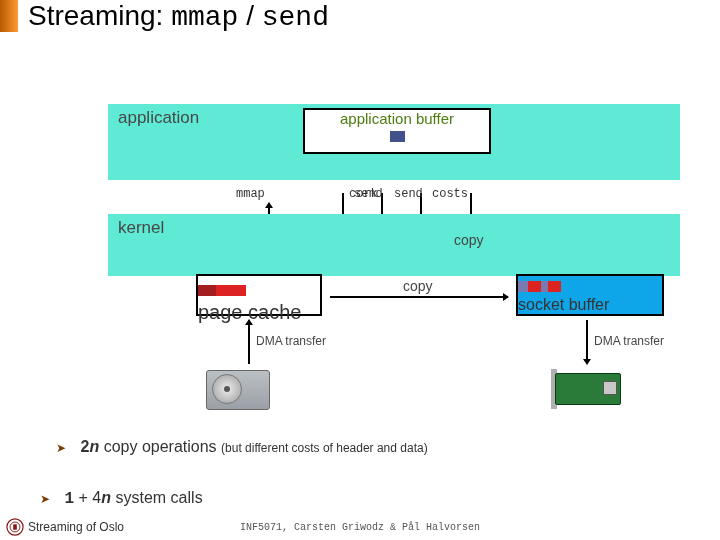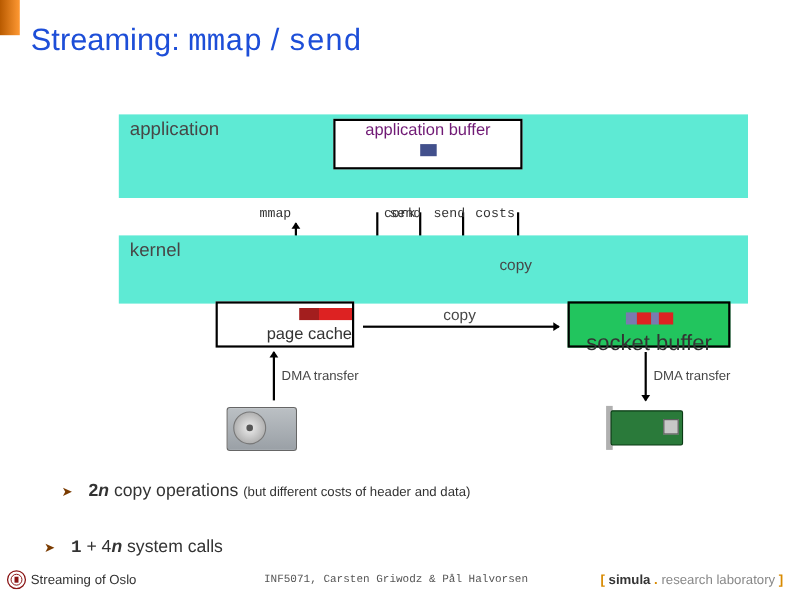--- a/index.html
+++ b/index.html
@@ -1,44 +1,44 @@
 <!DOCTYPE html>
 <html><head>
 <meta charset="utf-8">
 <style>
   * { box-sizing: border-box; margin: 0; padding: 0; }
   body { width: 720px; height: 540px; font-family: Arial, sans-serif; position: relative; background: #fff; }
   
   .vbar { position: absolute; left: 0; top: 0; width: 18px; height: 32px; background: linear-gradient(to right, #b85a00 0%, #ff9933 100%); }
-  .title { position: absolute; left: 28px; top: 0; font-size: 28px; color: #1d4ed8; margin-top: 20px; }
+  .title { position: absolute; left: 28px; top: 0; font-size: 28px; color: #000000; }
   .title .mono { font-family: "Courier New", monospace; }
   
   .app-layer, .kernel-layer { position: absolute; left: 108px; right: 40px; background: #5eead4; }
   .app-layer { top: 104px; height: 76px; }
   .kernel-layer { top: 214px; height: 62px; }
   
   .layer-label { position: absolute; font-size: 17px; color: #474747; left: 10px; top: 4px; }
   
-  .app-buffer { position: absolute; top: 108px; left: 303px; width: 172px; height: 46px; background: #fff; border: 2px solid #000; text-align: center; font-size: 15px; color: #701a75; }
+  .app-buffer { position: absolute; top: 108px; left: 303px; width: 188px; height: 46px; background: #fff; border: 2px solid #000; text-align: center; font-size: 15px; color: #4d7c0f; }
   .app-buffer .sq { display: inline-block; width: 15px; height: 11px; background: #42508c; margin-top: 4px; }
   
   .arrow { position: absolute; width: 2px; background: #000; }
   .arrow::after { content: ''; position: absolute; left: -3px; bottom: -1px; border-left: 4px solid transparent; border-right: 4px solid transparent; border-top: 6px solid #000; }
   .arrow.up::after { top: -1px; bottom: auto; border-top: none; border-bottom: 6px solid #000; }
   .arrow.right { height: 2px; }
   .arrow.right::after { left: auto; right: -1px; top: -3px; bottom: auto; border-top: 4px solid transparent; border-bottom: 4px solid transparent; border-left: 6px solid #000; border-right: none; }
   
   .call-lbl { position: absolute; font-family: "Courier New", monospace; font-size: 12px; color: #333; }
   
-  .page-cache { position: absolute; top: 274px; left: 196px; width: 126px; height: 42px; background: #fff; border: 2px solid #000; text-align: right; font-size: 15px; color: #333; }
+  .page-cache { position: absolute; top: 274px; left: 196px; width: 126px; height: 42px; background: #fff; border: 2px solid #000; text-align: left; font-size: 20px; color: #333; }
   .page-cache .bar { display: inline-block; height: 11px; }
   .page-cache .b1 { width: 18px; background: #a31e1e; }
   .page-cache .b2 { width: 30px; background: #d22; }
   
-  .socket-buffer { position: absolute; top: 274px; left: 516px; width: 148px; height: 42px; background: #22c55e; border: 2px solid #000; text-align: center; font-size: 20px; color: #333; }
+  .socket-buffer { position: absolute; top: 274px; left: 516px; width: 148px; height: 42px; background: #0ea5e9; border: 2px solid #000; text-align: left; font-size: 16px; color: #333; }
   .socket-buffer .bar { display: inline-block; height: 11px; }
   .sb1 { width: 10px; background: #7a7ab0; }
   .sb2 { width: 13px; background: #d22; }
   .sb3 { width: 7px; background: #7a7ab0; }
   .sb4 { width: 13px; background: #d22; }
   
   .dma-lbl { position: absolute; font-size: 12px; color: #474747; }
   .copy-lbl { position: absolute; font-size: 14px; color: #474747; }
   
   .disk-icon { position: absolute; left: 206px; top: 370px; width: 68px; height: 44px; }
@@ -152,16 +152,13 @@
 <div class="footer">
   <span class="logo">
     <svg viewBox="0 0 20 20">
         <circle cx="10" cy="10" r="9" fill="none" stroke="#8a1515" stroke-width="1.3"></circle>
         <circle cx="10" cy="10" r="5.5" fill="none" stroke="#8a1515" stroke-width="1"></circle>
         <rect x="8" y="7" width="4" height="6" fill="#8a1515"></rect>
       </svg>
   </span>
   <span class="uo">Streaming of Oslo</span>
   <div class="mid">INF5071, Carsten Griwodz &amp; Pål Halvorsen</div>
-  <div class="right">
-    <span class="brk">[ </span><span class="sim">simula</span><span class="dot"> . </span><span class="rest">research laboratory </span><span class="brk">]</span>
-  </div>
 </div>
 
 </body></html>

